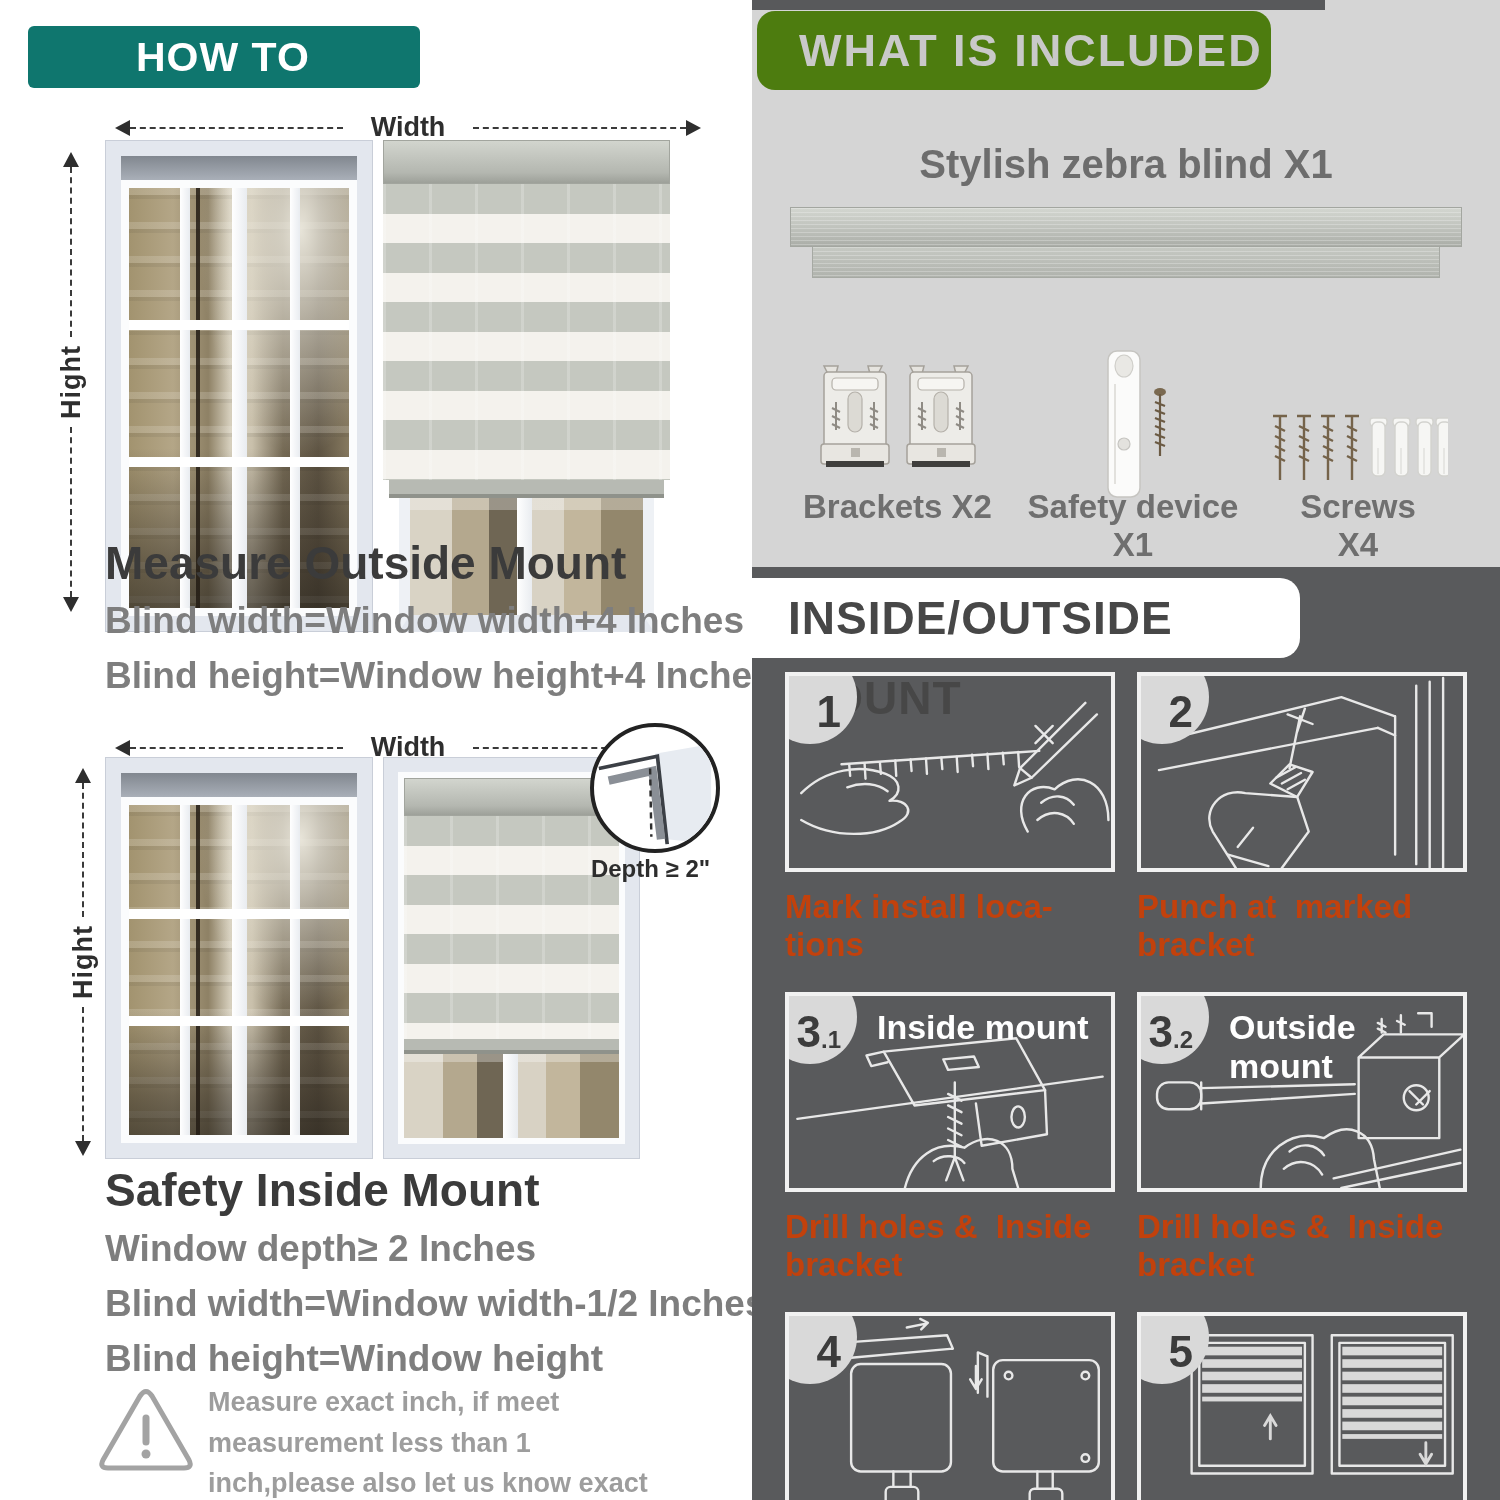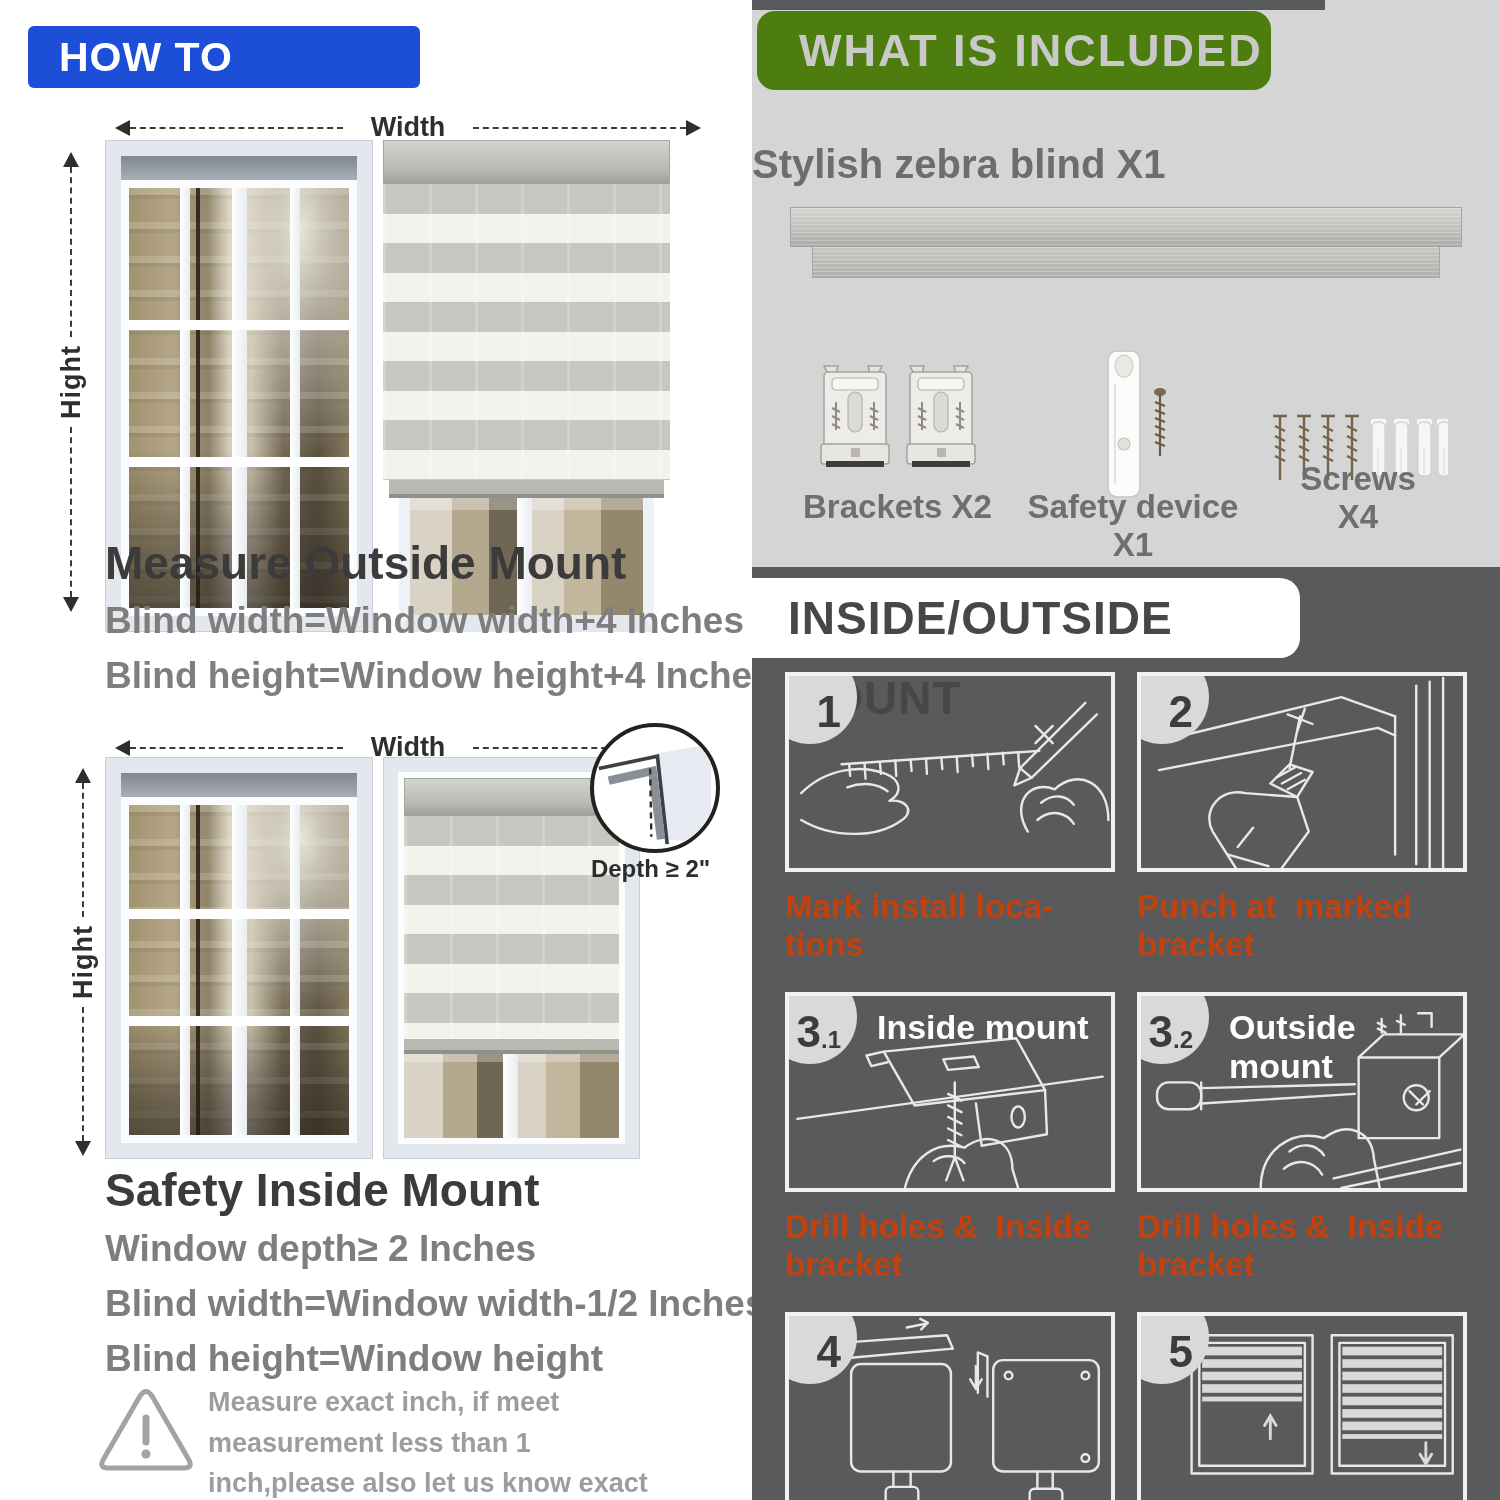--- a/index.html
+++ b/index.html
@@ -1,22 +1,22 @@
 <!DOCTYPE html>
 <html><head>
 <meta charset="utf-8">
 <style>
   html,body{margin:0;padding:0;background:#fff;}
   *{box-sizing:border-box;}
   body{font-family:"Liberation Sans", sans-serif;}
   #canvas{position:relative;width:1500px;height:1500px;background:#fff;overflow:hidden;}
 
   
-  .howto-bar{position:absolute;left:28px;top:26px;width:392px;height:62px;background:#1d4ed8;border-radius:6px;
-    color:#fff;font-weight:bold;font-size:41px;line-height:62px;padding-left:31px;letter-spacing:1px;}
+  .howto-bar{position:absolute;left:28px;top:26px;width:392px;height:62px;background:#0f766e;border-radius:6px;
+    color:#fff;font-weight:bold;font-size:41px;line-height:62px;padding-left:108px;letter-spacing:1px;}
 
   .winframe{position:absolute;background:#e3e7ee;border:1px solid #c9ced8;padding:15px;display:flex;flex-direction:column;}
   .winframe .topbar{height:24px;background:linear-gradient(180deg,#81878f,#a9afb8);margin-bottom:0;}
   .winframe .glass{position:relative;flex:1;border:8px solid #fbfcfd;overflow:hidden;}
   .photo{position:absolute;inset:0;
     background:
       radial-gradient(ellipse at 78% 10%, rgba(238,235,224,.95) 0%, rgba(238,235,224,0) 42%),
       linear-gradient(90deg, transparent 0 30.5%, rgba(35,28,20,.85) 30.5% 32.3%, transparent 32.3%),
       linear-gradient(180deg, transparent 0 62%, rgba(44,38,30,.50) 88%, rgba(34,30,24,.62) 100%),
       repeating-linear-gradient(180deg, rgba(255,253,248,.16) 0 7px, rgba(0,0,0,0.06) 7px 11px, rgba(0,0,0,0) 11px 34px),
@@ -64,21 +64,21 @@
   .m-line{position:absolute;font-size:37px;font-weight:bold;color:#7e7e7e;}
 
   .warn-icon{position:absolute;left:96px;top:1384px;width:100px;height:92px;}
   .warn-text{position:absolute;left:208px;top:1382px;width:440px;font-size:27px;font-weight:600;color:#9d9d9d;line-height:1.5;}
 
   
   .right-top{position:absolute;left:752px;top:0;width:748px;height:567px;background:#d5d5d5;}
   .top-strip{position:absolute;left:752px;top:0;width:573px;height:10px;background:#58595b;}
   .included-box{position:absolute;left:757px;top:11px;width:514px;height:79px;background:#4d7c0f;border-radius:18px;
     color:#c9c9c9;font-weight:bold;font-size:45px;line-height:79px;padding-left:42px;letter-spacing:2px;}
-  .product-lbl{position:absolute;left:752px;top:142px;width:748px;font-size:40px;font-weight:bold;color:#6d6d6d;}
+  .product-lbl{position:absolute;left:752px;top:142px;width:748px;text-align:center;font-size:40px;font-weight:bold;color:#6d6d6d;}
   .bar-top{position:absolute;left:790px;top:207px;width:672px;height:40px;border:1px solid #a3a6a0;
     background:repeating-linear-gradient(180deg, rgba(255,255,255,.25) 0 1px, rgba(255,255,255,0) 1px 4px),
                linear-gradient(180deg,#d3d6d0,#b9bcb6 70%,#aaada7);}
   .bar-bottom{position:absolute;left:812px;top:247px;width:628px;height:31px;border:1px solid #a6a9a3;border-top:none;
     background:repeating-linear-gradient(180deg, rgba(255,255,255,.25) 0 1px, rgba(255,255,255,0) 1px 4px),
                linear-gradient(180deg,#c6c9c3,#b0b3ad);}
   .item-icon{position:absolute;}
   .item-lbl{position:absolute;top:488px;font-size:33px;font-weight:bold;color:#6f6f6f;text-align:center;}
 
   .dark-panel{position:absolute;left:752px;top:567px;width:748px;height:933px;background:#595a5c;}
@@ -290,21 +290,21 @@
             <path d="M0 40 V66" stroke="#e0e0dc" fill="none"></path>
           </g>
         <g transform="translate(176,0)">
             <rect x="-8" y="10" width="17" height="8" rx="3"></rect>
             <rect x="-6" y="14" width="13" height="54" rx="5"></rect>
             <path d="M0 40 V66" stroke="#e0e0dc" fill="none"></path>
           </g>
       </g>
     </svg>
   </div>
-  <div class="item-lbl" style="left:1278px;top:460px;width:160px;">Screws X4</div>
+  <div class="item-lbl" style="left:1278px;top:488px;width:160px;">Screws X4</div>
 
   <div class="dark-panel"></div>
   <div class="mount-box">INSIDE/OUTSIDE MOUNT</div>
 
   <div class="steps">
 
     <div class="step">
       <div class="art">
         <svg viewBox="0 0 330 200">
           <g class="lineart">

